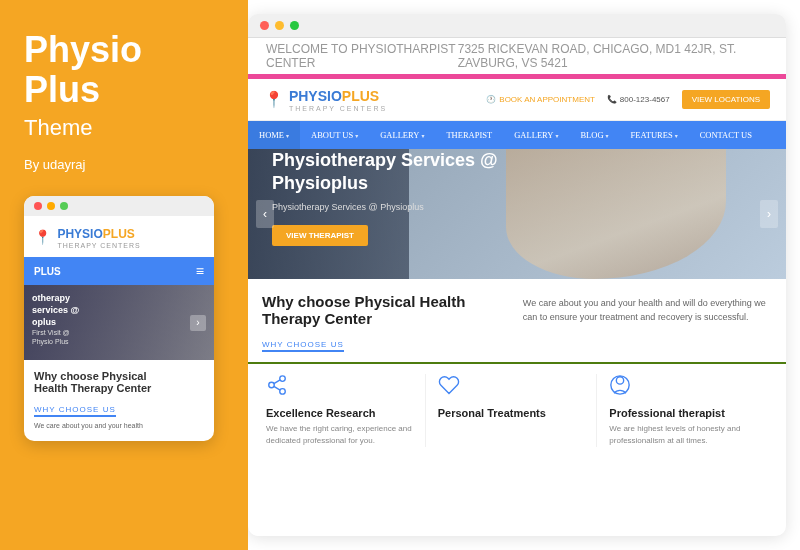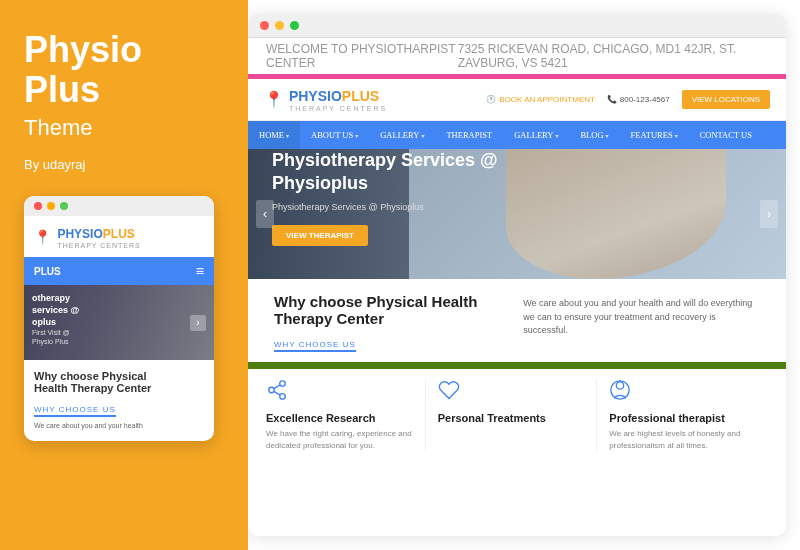--- a/index.html
+++ b/index.html
@@ -317,21 +317,21 @@
       display: flex;
       align-items: center;
       justify-content: center;
       font-size: 12px;
       z-index: 3;
       border-radius: 2px;
     }
 
     
     .why-section {
-      padding: 14px 26px 10px;
+      padding: 14px 14px 10px;
       display: flex;
       gap: 16px;
     }
     .why-left {
       flex: 0 0 48%;
     }
     .why-right {
       flex: 1;
       font-size: 9px;
       color: #666;
@@ -352,21 +352,21 @@
       border-bottom: 2px solid #4285F4;
       display: inline-block;
       padding-bottom: 1px;
     }
 
     
     .features-section {
       padding: 10px 18px 14px;
       display: flex;
       gap: 0;
-      border-top: 7px solid #4d7c0f;
+      border-top: 2px solid #4d7c0f;
     }
     .feature-item {
       flex: 1;
       padding: 0 12px 0 0;
     }
     .feature-icon {
       color: #4285F4;
       font-size: 20px;
       margin-bottom: 6px;
     }

